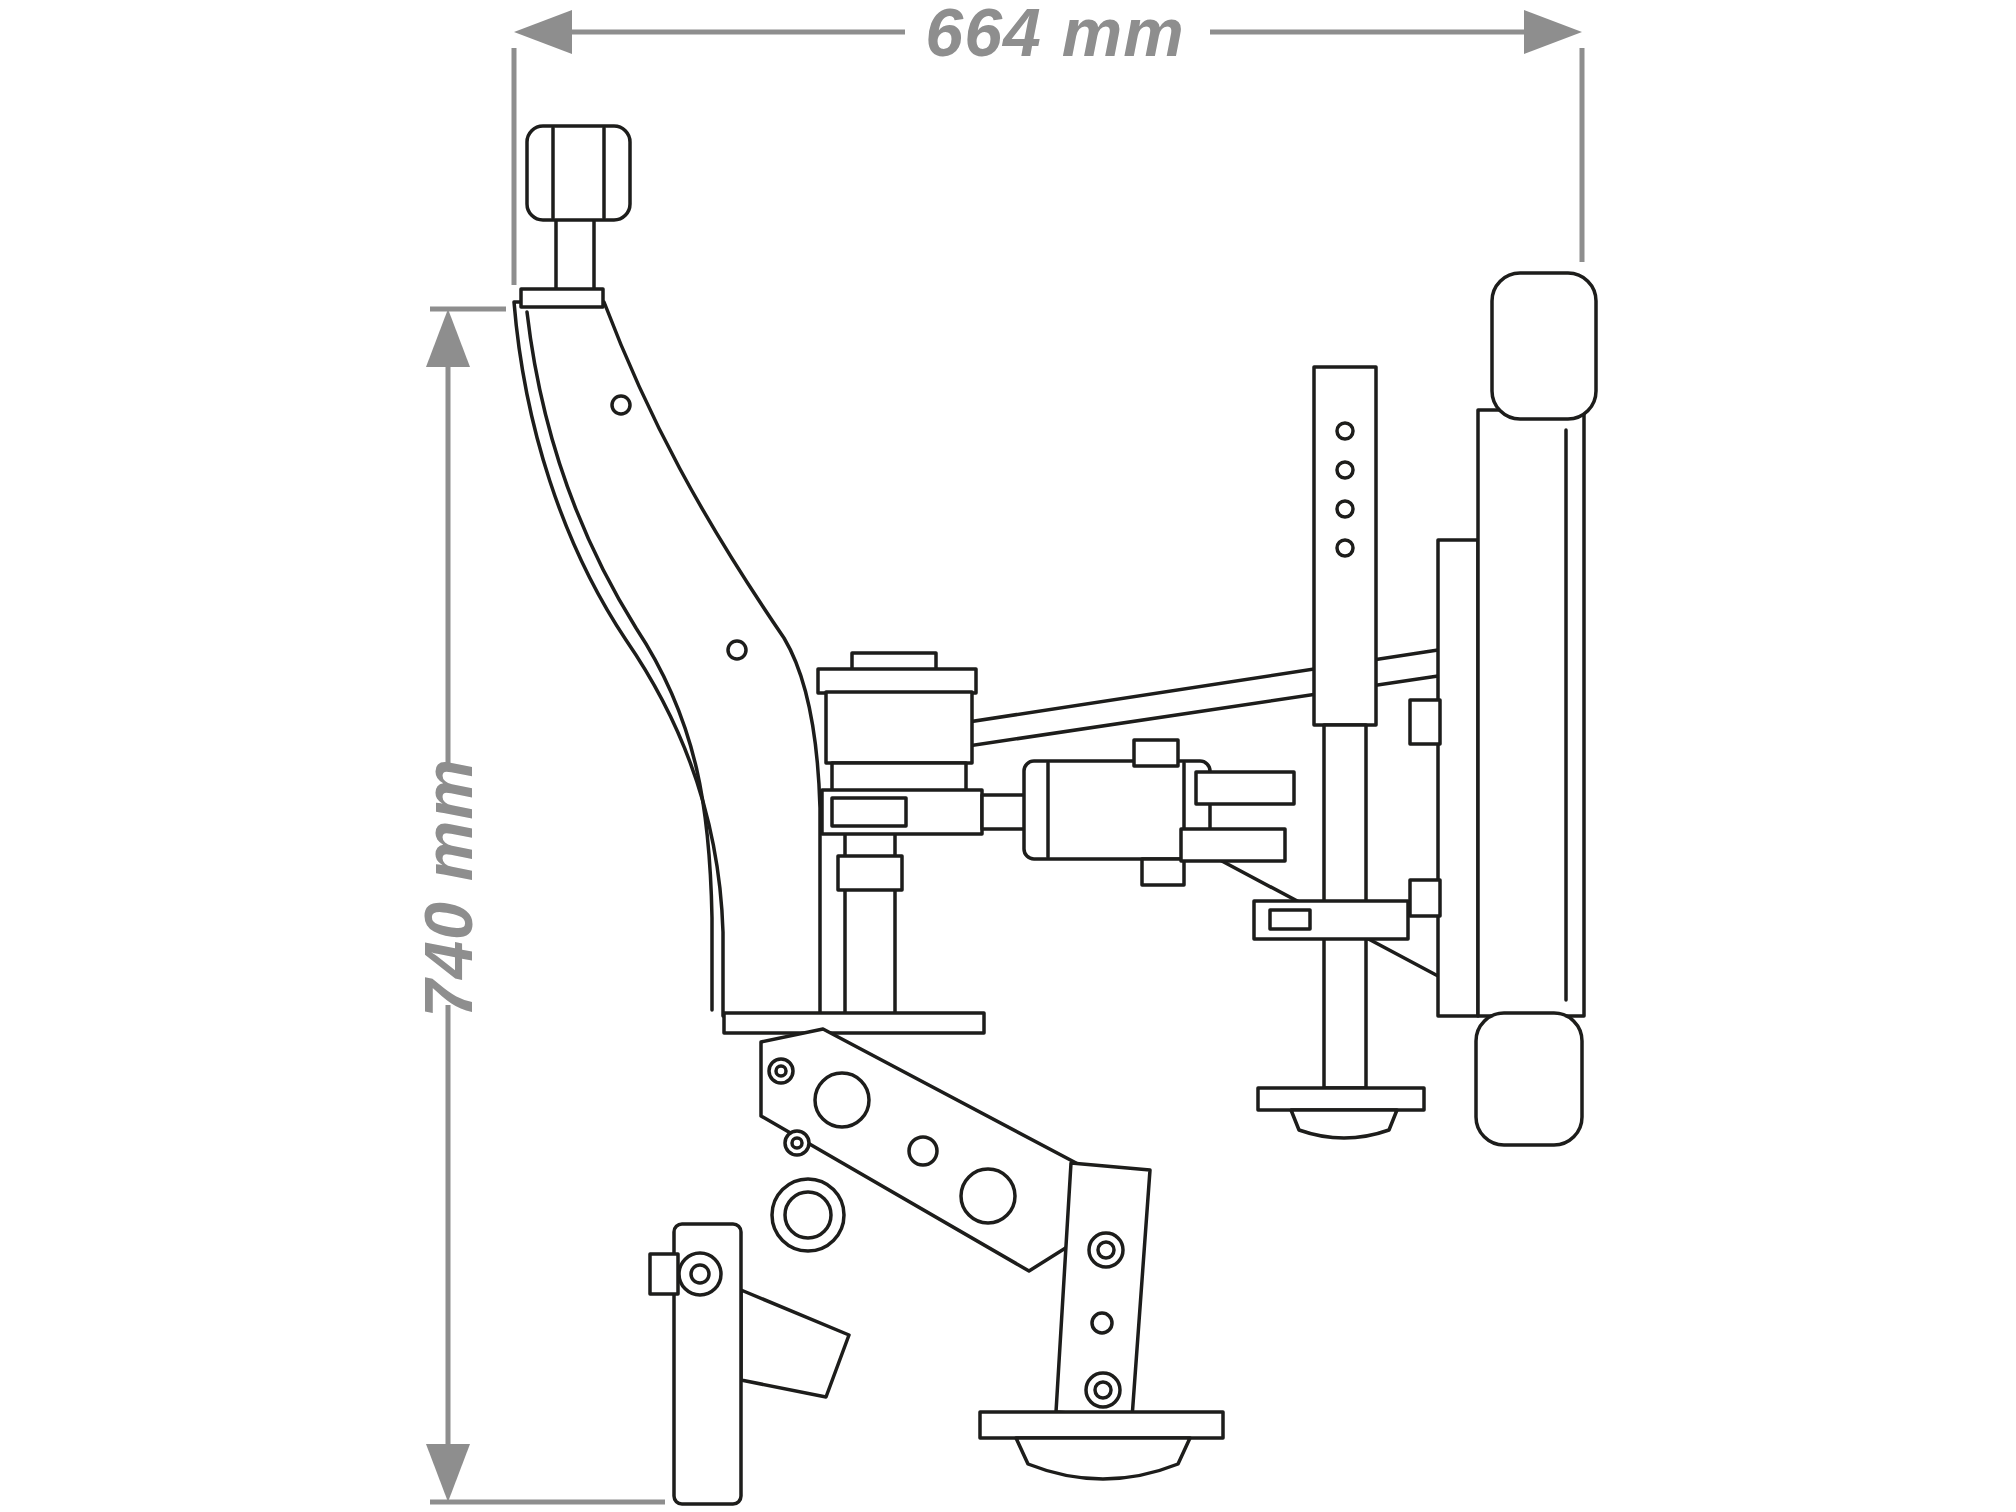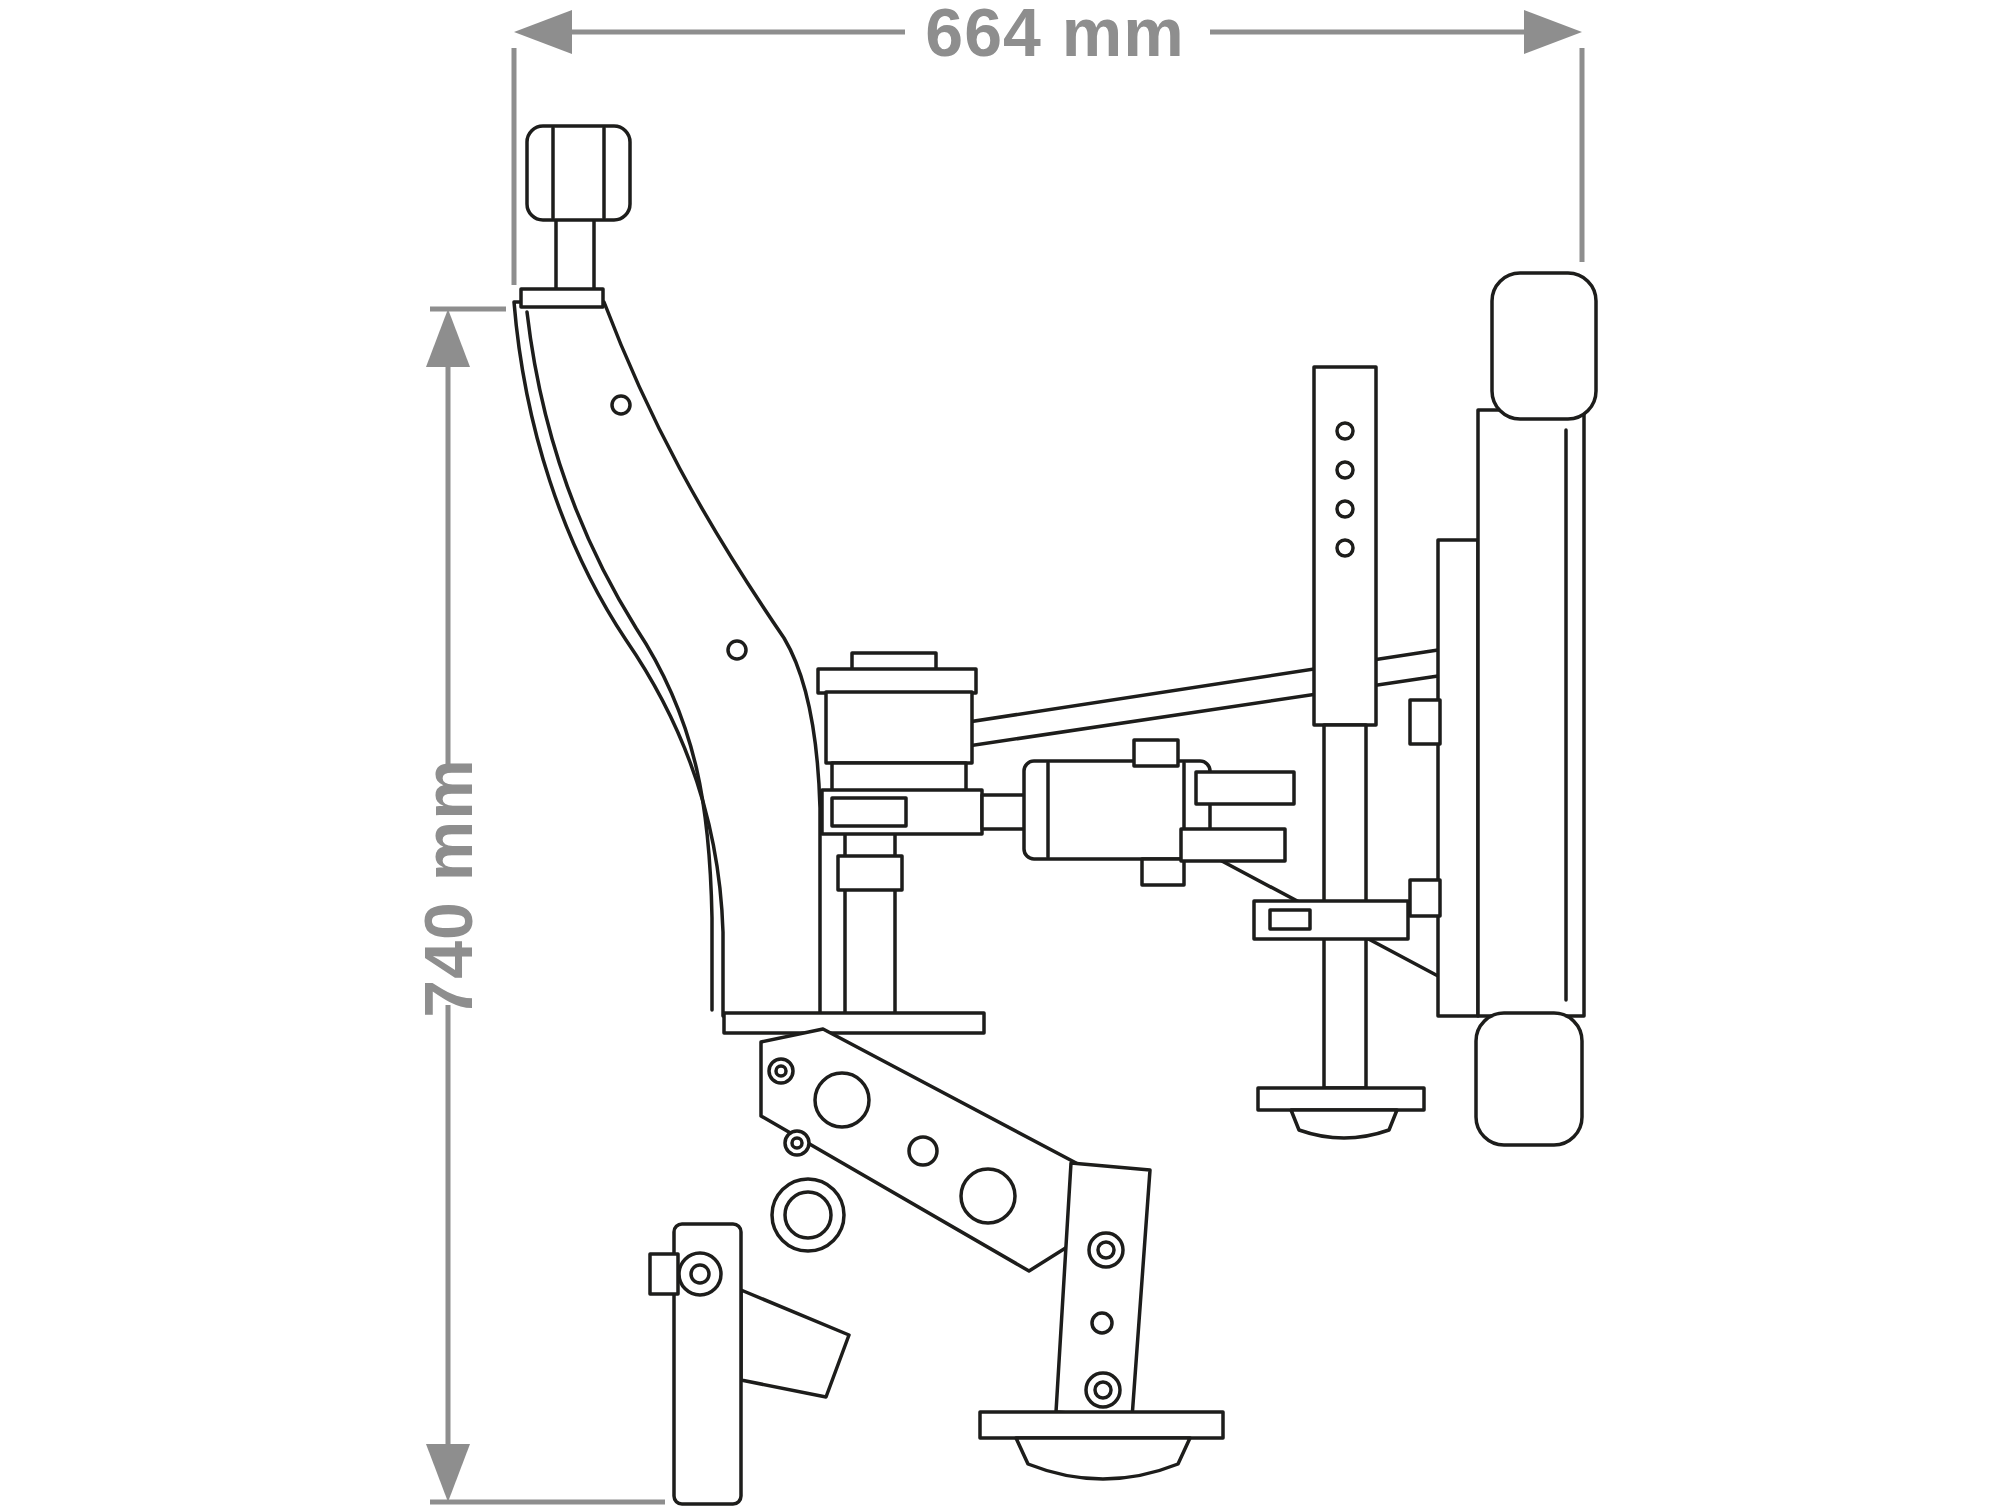--- a/index.html
+++ b/index.html
@@ -1,16 +1,16 @@
 <!DOCTYPE html>
 <html><head>
 <meta charset="utf-8">
 <style>
   html,body{margin:0;padding:0;background:#ffffff;}
-  .stage{position:relative;width:2016px;height:1512px;background:#ffffff;overflow:hidden;}
+  .stage{position:relative;width:2016px;height:1512px;background:#ffffff;overflow:hidden;font-style:italic;}
   svg{display:block;}
   .dim-text{
     font-family:"Liberation Sans","DejaVu Sans",sans-serif;
     font-weight:700;
     font-size:68px;
     letter-spacing:1px;
   }
 </style>
 </head>
 <body>

